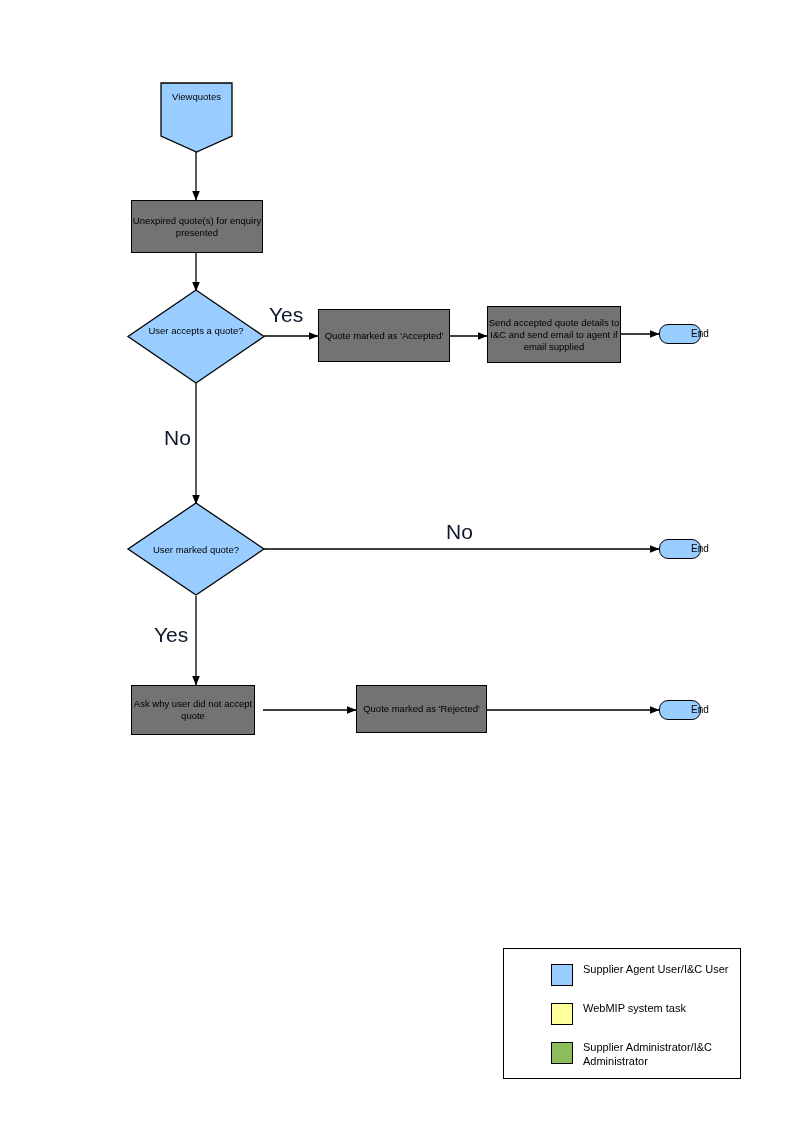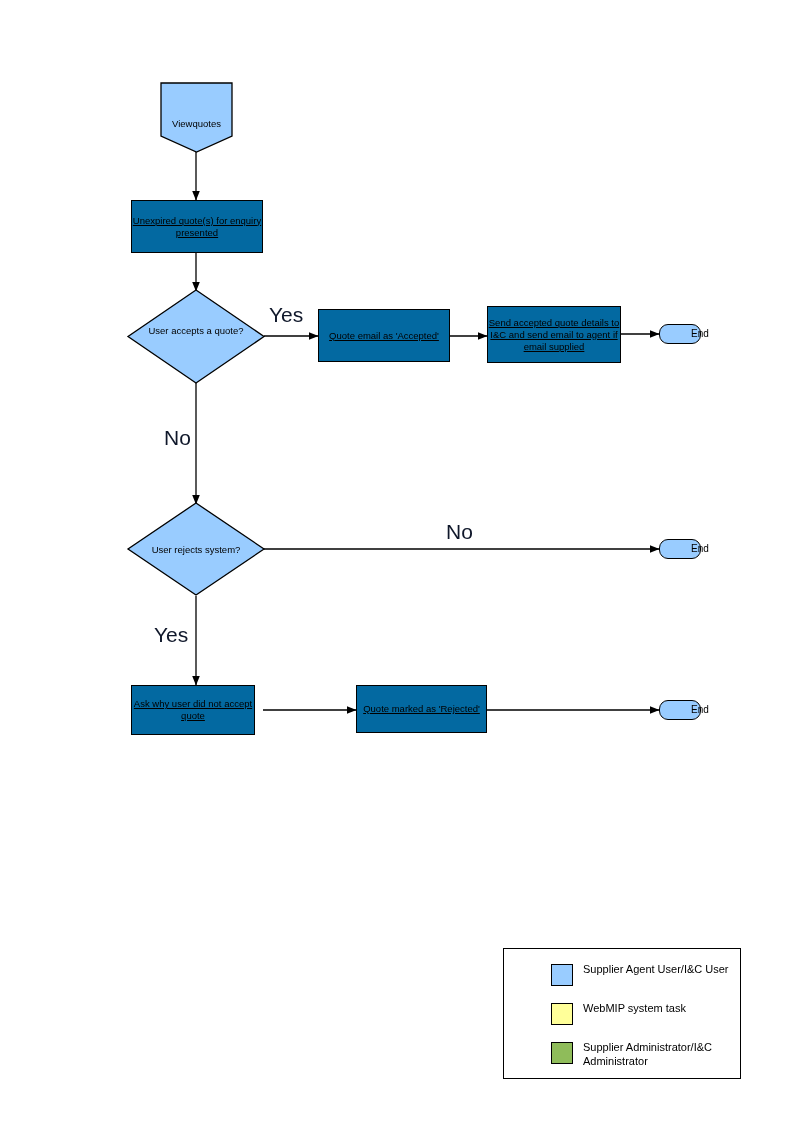--- a/index.html
+++ b/index.html
@@ -24,23 +24,22 @@
     box-sizing: border-box;
     display: flex;
     align-items: center;
     justify-content: center;
     text-align: center;
     font-size: 9.5px;
     line-height: 12px;
     color: #000;
   }
   .proc {
-    background: #0369a1;
+    background: #737373;
     border: 1.3px solid #000000;
-    text-decoration: underline;
   }
   .term {
     background: #99ccff;
     border: 1.3px solid #000000;
     border-radius: 9px;
     font-size: 10px;
     padding-left: 40px;
   }
   .start-shape {
     position: absolute;
@@ -149,46 +148,46 @@
 
     <line x1="487" y1="710" x2="659" y2="710" stroke="#000" stroke-width="1.3" marker-end="url(#arrow)"></line>
 
     <polygon points="161,83 232,83 232,136 196.5,152 161,136" fill="#99ccff" stroke="#000000" stroke-width="1.3"></polygon>
 
     <polygon points="196,290 264,336.5 196,383 128,336.5" fill="#99ccff" stroke="#000000" stroke-width="1.3"></polygon>
 
     <polygon points="196,503 264,549 196,595 128,549" fill="#99ccff" stroke="#000000" stroke-width="1.3"></polygon>
   </svg>
 
-  <div class="start-shape" style="left:161px; top:83px; width:71px; height:53px; padding-top:35px;">
+  <div class="start-shape" style="left:161px; top:83px; width:71px; height:53px; padding-top:8px;">
     <span>Viewquotes</span>
   </div>
 
   <div class="node proc" style="left:131px; top:200px; width:132px; height:53px;">
     <span>Unexpired quote(s) for enquiry presented</span>
   </div>
 
   <div class="diamond-wrap" style="left:128px; top:284px; width:136px; height:93px;">
     <div class="diamond-label">User accepts a quote?</div>
   </div>
 
   <div class="node proc" style="left:318px; top:309px; width:132px; height:53px;">
-    <span>Quote  email as 'Accepted'</span>
+    <span>Quote  marked as 'Accepted'</span>
   </div>
 
   <div class="node proc" style="left:487px; top:306px; width:134px; height:57px;">
     <span>Send accepted quote details to I&amp;C and send email to agent if email supplied</span>
   </div>
 
   <div class="node term" style="left:659px; top:324px; width:42px; height:20px;">
     <span>End</span>
   </div>
 
   <div class="diamond-wrap" style="left:128px; top:503px; width:136px; height:93px;">
-    <div class="diamond-label">User rejects system?</div>
+    <div class="diamond-label">User marked quote?</div>
   </div>
 
   <div class="node term" style="left:659px; top:539px; width:42px; height:20px;">
     <span>End</span>
   </div>
 
   <div class="node proc" style="left:131px; top:685px; width:124px; height:50px;">
     <span>Ask why user did not accept quote</span>
   </div>
 

